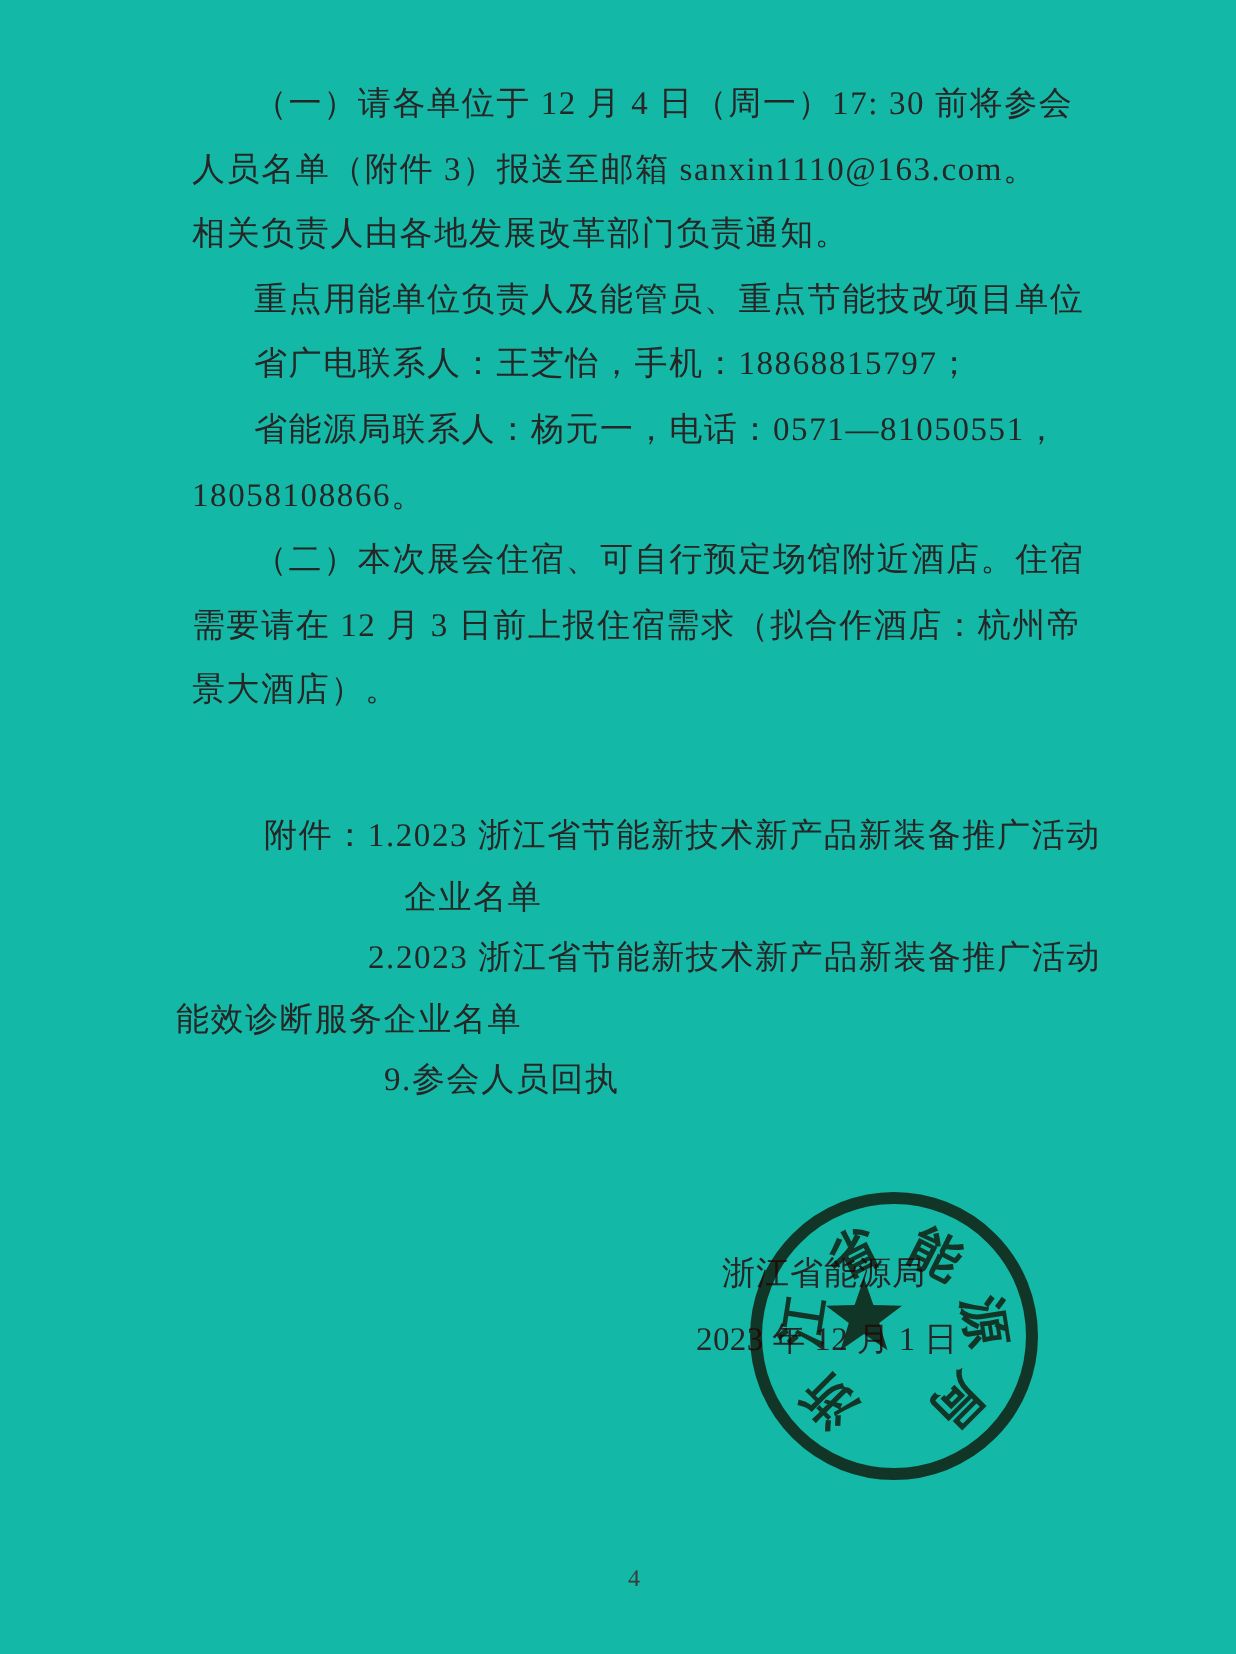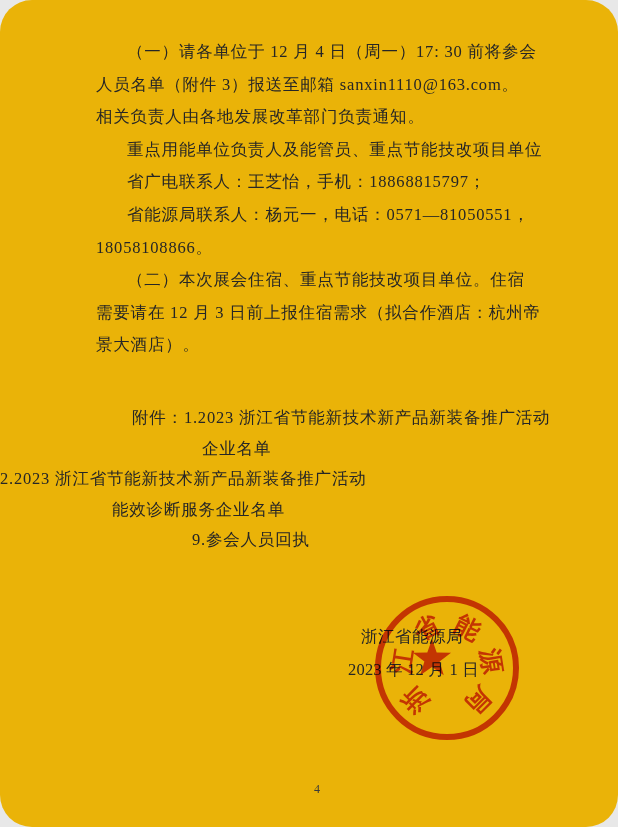--- a/index.html
+++ b/index.html
@@ -1,24 +1,23 @@
 <!DOCTYPE html>
 <html><head>
 <meta charset="utf-8">
 <style>
   html,body{margin:0;padding:0;background:#e8e8e8;}
   .page{
     position:relative;
     width:618px;height:827px;
     margin:0 auto;
-    background:#eab308;
+    background:#14b8a6;
     overflow:hidden;
     font-family:"Liberation Serif","DejaVu Serif",serif;
     color:#262626;
-    border-radius:32px;
   }
   
   .body-block{
     position:absolute;
     left:96px;top:36px;width:452px;
     font-size:16.5px;
     line-height:32.6px;
     letter-spacing:0.8px;
   }
   .bline{white-space:nowrap;}
@@ -27,22 +26,22 @@
   .attach-block{
     position:absolute;
     left:0;top:403px;width:540px;
     font-size:16.5px;
     line-height:30.6px;
     letter-spacing:0.8px;
   }
   .aline{white-space:nowrap;}
   .aline.a1{margin-left:132px;}
   .aline.a2{margin-left:202px;}
-  .aline.a3{}
-  .aline.a4{margin-left:112px;}
+  .aline.a3{margin-left:184px;}
+  .aline.a4{margin-left:88px;}
   .aline.a5{margin-left:192px;}
   
   .sig-org{
     position:absolute;left:361px;top:626px;
     font-size:16.5px;letter-spacing:0.5px;white-space:nowrap;
   }
   .sig-date{
     position:absolute;left:348px;top:659px;
     font-size:16.5px;letter-spacing:0.2px;white-space:nowrap;
   }
@@ -71,21 +70,21 @@
 <div class="page">
 
   <div class="body-block">
     <div class="bline indent">（一）请各单位于 12 月 4 日（周一）17: 30 前将参会</div>
     <div class="bline">人员名单（附件 3）报送至邮箱 sanxin1110@163.com。</div>
     <div class="bline">相关负责人由各地发展改革部门负责通知。</div>
     <div class="bline indent">重点用能单位负责人及能管员、重点节能技改项目单位</div>
     <div class="bline indent">省广电联系人：王芝怡，手机：18868815797；</div>
     <div class="bline indent">省能源局联系人：杨元一，电话：0571—81050551，</div>
     <div class="bline">18058108866。</div>
-    <div class="bline indent">（二）本次展会住宿、重点节能技改项目单位。住宿</div>
+    <div class="bline indent">（二）本次展会住宿、可自行预定场馆附近酒店。住宿</div>
     <div class="bline">需要请在 12 月 3 日前上报住宿需求（拟合作酒店：杭州帝</div>
     <div class="bline">景大酒店）。</div>
   </div>
 
   <div class="attach-block">
     <div class="aline a1">附件：1.2023 浙江省节能新技术新产品新装备推广活动</div>
     <div class="aline a2">企业名单</div>
     <div class="aline a3">2.2023 浙江省节能新技术新产品新装备推广活动</div>
     <div class="aline a4">能效诊断服务企业名单</div>
     <div class="aline a5">9.参会人员回执</div>

